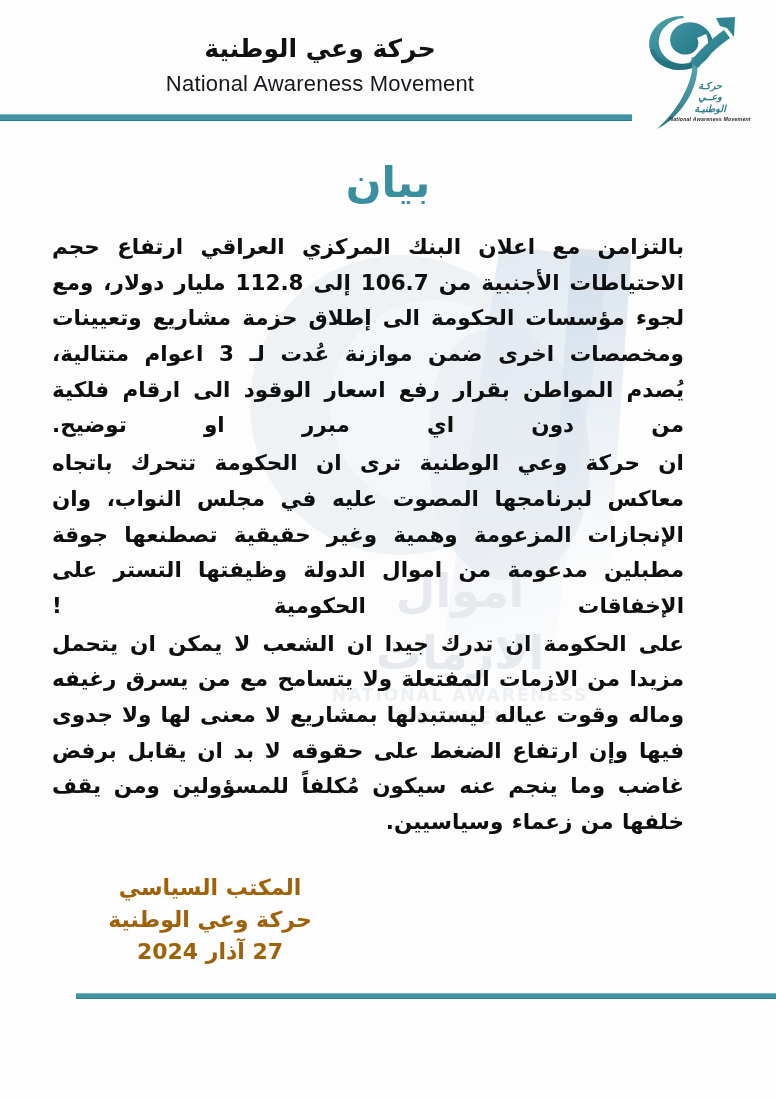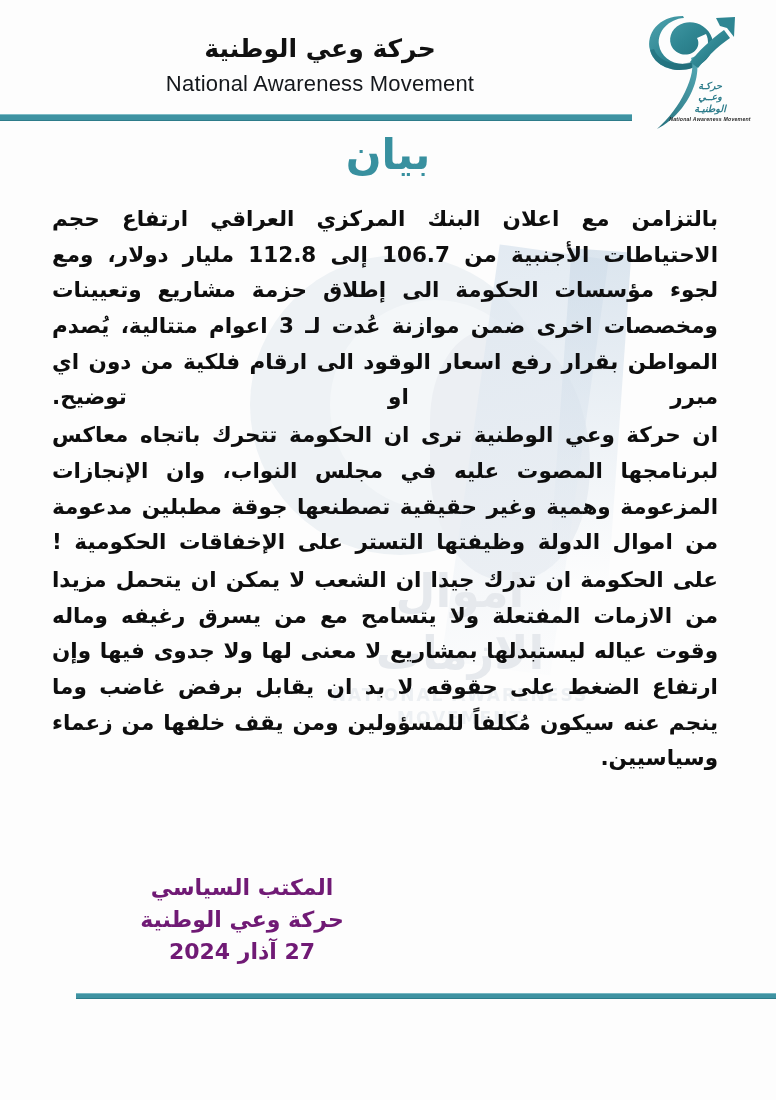--- a/index.html
+++ b/index.html
@@ -153,30 +153,30 @@
   }
 
   
   .doc-title {
     position: relative;
     z-index: 3;
     text-align: center;
     color: #38909f;
     font-size: 42px;
     font-weight: bold;
-    margin-top: 12px;
+    margin-top: 40px;
     letter-spacing: 0px;
     direction: rtl;
   }
 
   
   .body-copy {
     position: relative;
     z-index: 3;
-    margin: 22px 58px 0 52px;
+    margin: 22px 92px 0 52px;
     direction: rtl;
     text-align: justify;
     text-align-last: justify;
   }
   .para {
     font-size: 21.5px;
     font-weight: bold;
     line-height: 1.66;
     color: #0e0e0e;
     margin-bottom: 2px;
@@ -187,25 +187,24 @@
 
   
   .signature {
     position: absolute;
     left: 0;
     top: 872px;
     width: 420px;
     z-index: 3;
     direction: rtl;
     text-align: center;
-    color: #701a75;
+    color: #a16207;
     font-size: 22px;
     font-weight: bold;
     line-height: 1.45;
-    margin-left: 32px;
   }
   .signature .sig-line { display: block; }
 
   .rule-bottom {
     position: absolute;
     left: 76px;
     top: 993px;
     width: 700px;
     height: 6px;
     background: #3f93a2;

